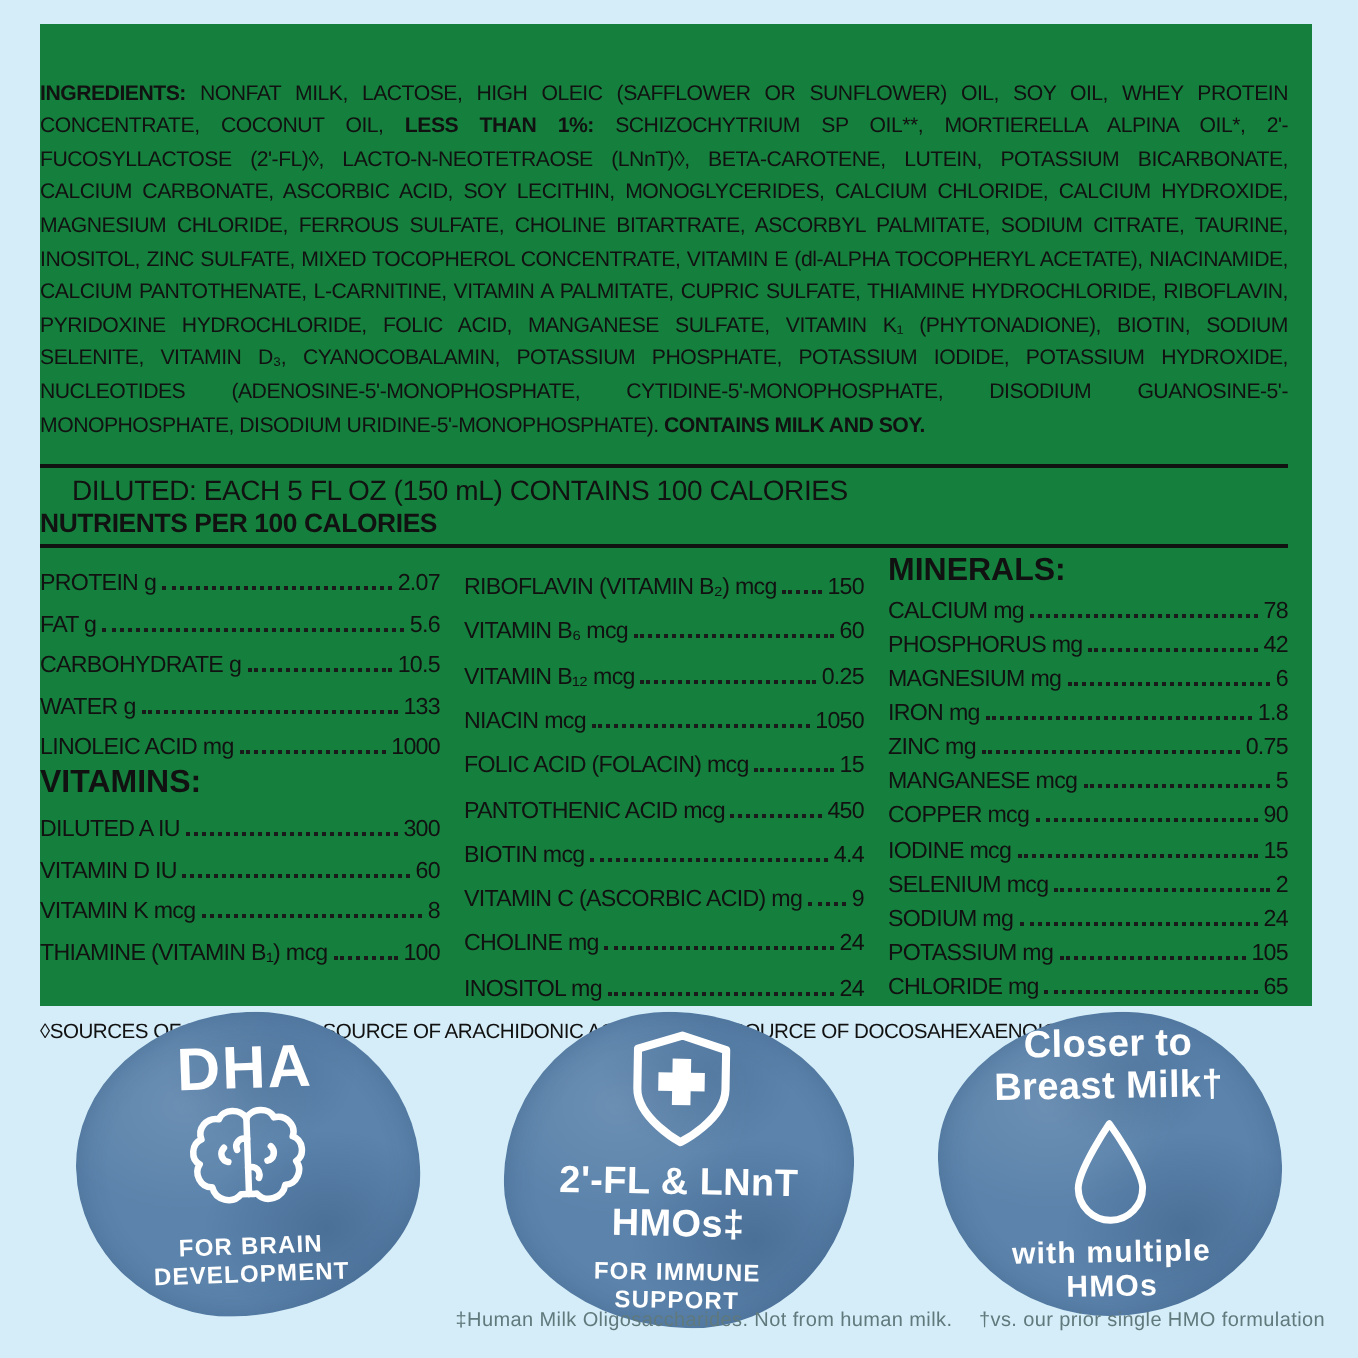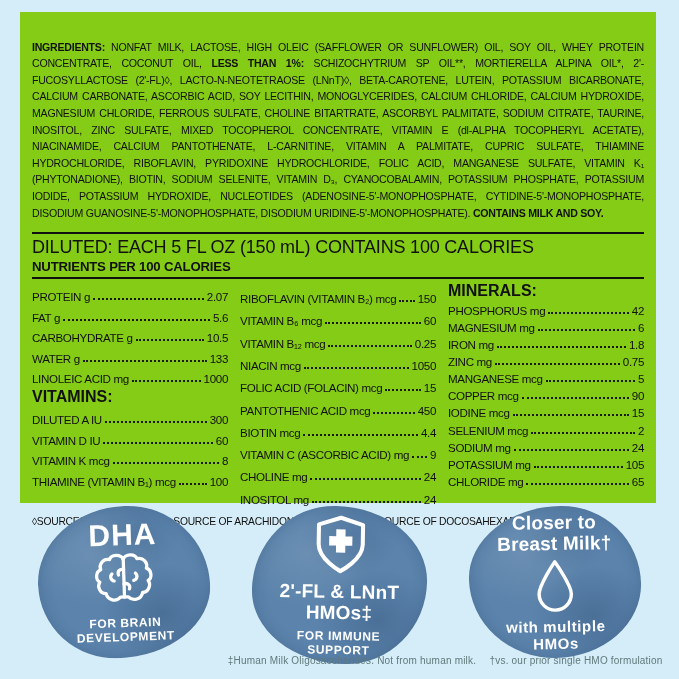--- a/index.html
+++ b/index.html
@@ -5,31 +5,31 @@
   html,body{margin:0;padding:0;}
   body{
     width:679px;height:679px;
     background:#d5edf8;
     font-family:"Liberation Sans","DejaVu Sans",sans-serif;
     position:relative;overflow:hidden;
     color:#111;
   }
   .panel{
     position:absolute;left:20px;top:12px;width:636px;height:491px;
-    background:#84cc16;
-    padding:16px 12px 0 12px;box-sizing:border-box;
+    background:#15803d;
+    padding:16px 12px 0 0;box-sizing:border-box;
   }
   .ingredients{
     font-size:10.6px;line-height:16.6px;letter-spacing:-0.25px;
     text-align:justify;
     font-weight:500;
   }
   .b{font-weight:bold;}
   .rule{border:none;border-top:2px solid #111;margin:5px 0 3px 0;}
-  .diluted{font-size:18px;letter-spacing:-0.2px;margin:2px 0 1px 0;}
+  .diluted{font-size:14px;letter-spacing:-0.2px;margin:2px 0 1px 16px;}
   .tbl-title{font-size:13.2px;font-weight:bold;letter-spacing:-0.2px;margin:1px 0 0 0;}
   .rule2{border:none;border-top:2.5px solid #111;margin:3px 0 4px 0;}
   .tablewrap{display:flex;gap:12px;}
   .col{flex:1;}
   .col1 .nrow{height:20.5px;}
   .col2 .nrow{height:22.3px;}
   .col3 .nrow{height:17.1px;}
   .nrow{display:flex;align-items:flex-end;font-size:11.6px;letter-spacing:-0.35px;}
   .nrow .lbl{white-space:nowrap;}
   .nrow .dots{flex:1;border-bottom:2px dotted #1a1a1a;margin:0 3px 3px 3px;min-width:6px;}
@@ -180,20 +180,25 @@
         </div>
         <div class="nrow">
           <span class="lbl">INOSITOL mg</span>
           <span class="dots"></span>
           <span class="val">24</span>
         </div>
       </div>
     <div class="col col3">
         <div class="nutrient-subhead">MINERALS:</div>
         <div class="nrow">
+          <span class="lbl">CALCIUM mg</span>
+          <span class="dots"></span>
+          <span class="val">78</span>
+        </div>
+        <div class="nrow">
           <span class="lbl">PHOSPHORUS mg</span>
           <span class="dots"></span>
           <span class="val">42</span>
         </div>
         <div class="nrow">
           <span class="lbl">MAGNESIUM mg</span>
           <span class="dots"></span>
           <span class="val">6</span>
         </div>
         <div class="nrow">

